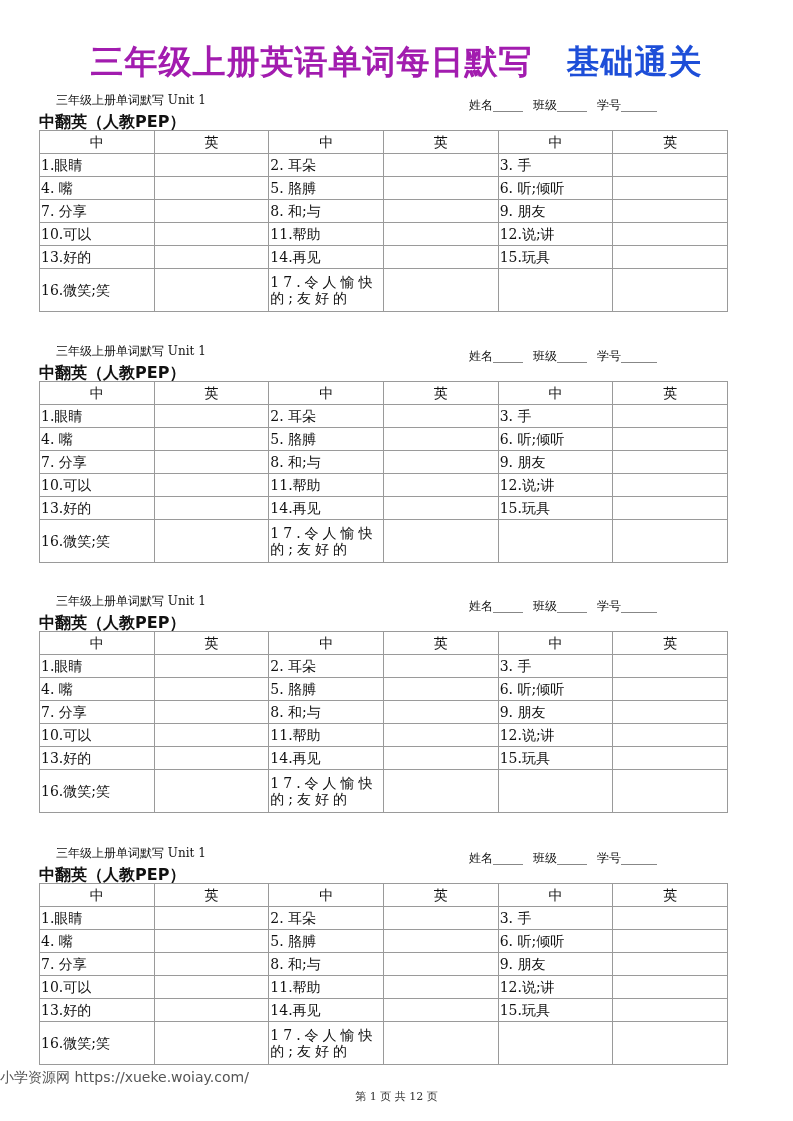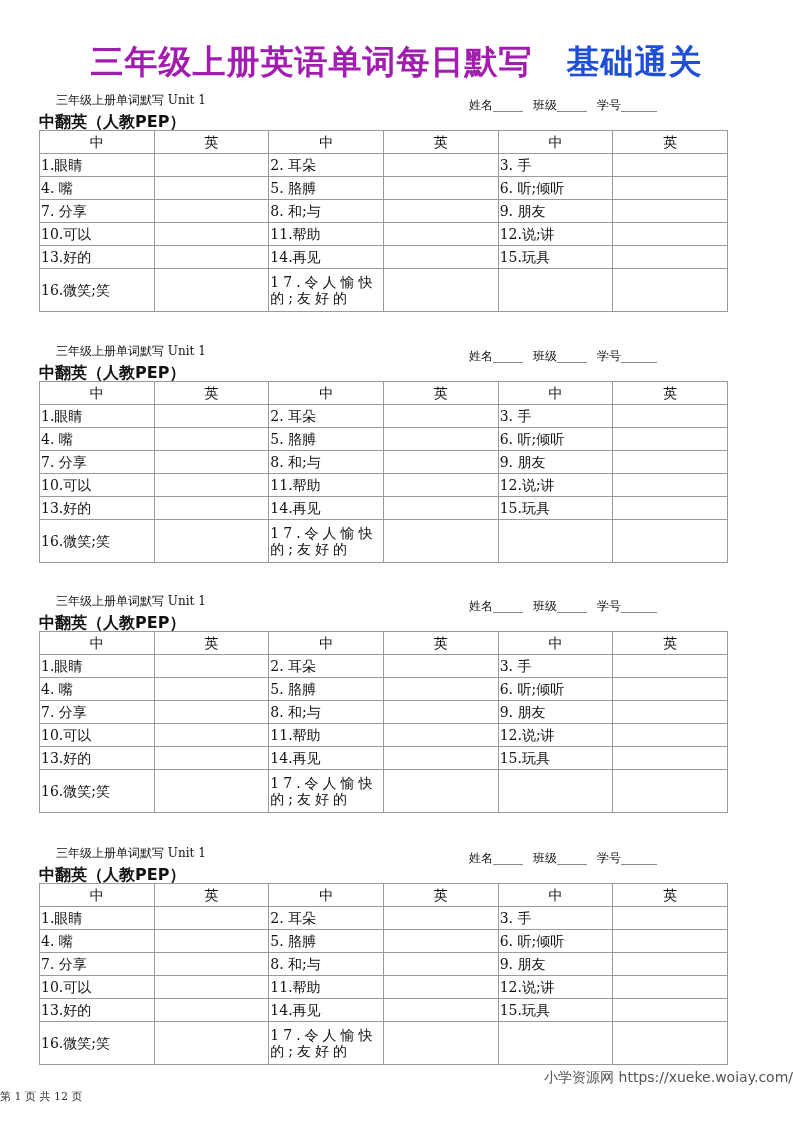--- a/index.html
+++ b/index.html
@@ -12,22 +12,22 @@
   .block-head .left { position:absolute; left:17px; top:0; white-space:nowrap; }
   .block-head .right { position:absolute; left:430px; top:5px; white-space:nowrap; }
   .block-head .right span.field { margin-right:10px; }
   .sub { font-size:16px; font-weight:bold; height:16px; line-height:16px; font-family:"DejaVu Sans", sans-serif; }
   table { border-collapse:collapse; width:689px; table-layout:fixed; font-size:14px; }
   td, th { border:1px solid #9a9a9a; padding:0 1px; height:22px; line-height:20px; vertical-align:middle; overflow:hidden; }
   th { font-weight:normal; text-align:center; }
   td.zh { text-align:left; }
   tr.last td { height:42px; }
   td.wrap { line-height:16px; letter-spacing:4px;margin-top:24px; }
-  .footer { position:absolute; top:1069px; left:0; width:793px; text-align:right; color:#555; font-family:"DejaVu Sans", sans-serif; font-size:14px; }
-  .pager { position:absolute; top:1089px; left:0; width:793px; color:#333; font-size:11px; }
+  .footer { position:absolute; top:1069px; left:0; width:793px; text-align:left; color:#555; font-family:"DejaVu Sans", sans-serif; font-size:14px; }
+  .pager { position:absolute; top:1089px; left:0; width:793px; text-align:center; color:#333; font-size:11px; }
 </style>
 </head>
 <body>
 
 <div class="title">
   <span class="main">三年级上册英语单词每日默写</span><span class="accent">基础通关</span>
 </div>
 
 <div id="blocks">
     <div class="block" style="top: 92px;">

